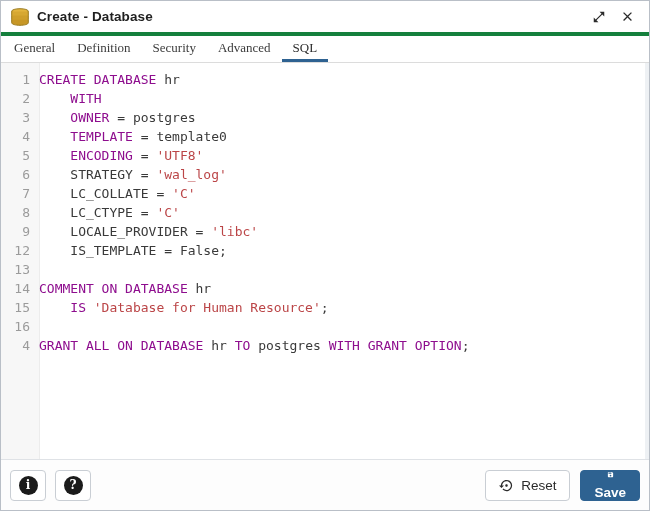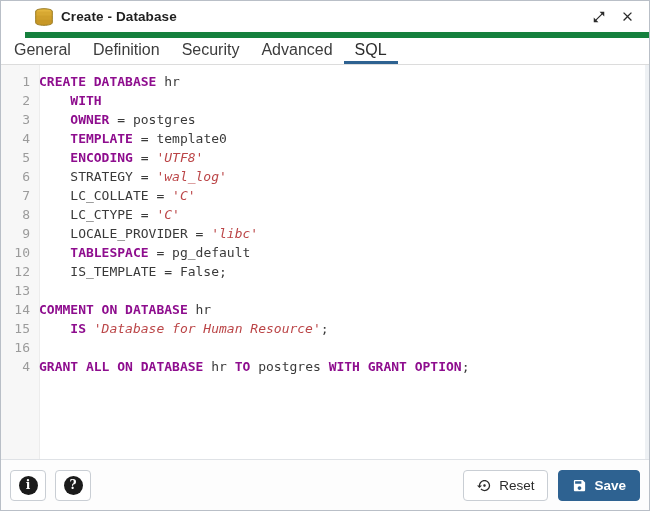--- a/index.html
+++ b/index.html
@@ -15,47 +15,46 @@
     background:#fff;
     border:1px solid #b9bfc7;
     display:flex;flex-direction:column;
     overflow:hidden;
   }
   
   .titlebar{
     height:31px;flex:0 0 31px;
     display:flex;align-items:center;
     padding:0 12px 0 9px;
-    border-bottom:6px solid #15803d;
-    background:#fff;
-    margin-left:24px;
+    border-bottom:4px solid #15803d;
+    background:#fff;
   }
   .db-icon{display:flex;align-items:center;margin-right:7px;}
   .win-title{font-size:13.5px;font-weight:bold;color:#1f1f1f;letter-spacing:.1px;}
   .titlebar .spacer{flex:1;}
   .win-btn{
     display:flex;align-items:center;justify-content:center;
     width:20px;height:20px;cursor:pointer;background:none;border:none;padding:0;
   }
   .win-btn + .win-btn{margin-left:8px;}
   
   .tabbar{
     height:26px;flex:0 0 26px;
     display:flex;align-items:stretch;
     padding:0 2px;
     border-bottom:1px solid #dcdcdc;
     background:#fff;
   }
   .tab{
     display:flex;align-items:center;
     padding:0 11px;
-    font-size:16px;color:#3c3c3c;
+    font-size:13px;color:#3c3c3c;
     border-bottom:3px solid transparent;
     box-sizing:border-box;
-    cursor:pointer;white-space:nowrap;
+    cursor:pointer;white-space:nowrap;font-family:Liberation Serif, serif;
   }
   .tab.active{border-bottom-color:var(--accent);color:#2b2b2b;}
   
   .editor{
     flex:1;position:relative;
     background:#fff;
     font-family:"DejaVu Sans Mono","Liberation Mono",monospace;
     font-size:13px;line-height:19px;
     overflow:hidden;
     padding-top:7px;
@@ -68,22 +67,22 @@
     content:"";position:absolute;right:0;top:0;bottom:0;width:4px;
     background:#eef1f4;
   }
   .code-line{position:relative;display:flex;height:19px;}
   .line-num{
     flex:0 0 38px;box-sizing:border-box;
     text-align:right;padding-right:9px;
     color:#9b9b9b;user-select:none;
   }
   .line-code{white-space:pre;color:var(--plain);}
-  .tok-keyword{color:var(--kw);font-weight:bold;}
-  .tok-string{color:var(--str);font-style:italic;}
+  .tok-keyword{color:var(--kw);font-weight:normal;}
+  .tok-string{color:var(--str);}
   .tok-number{color:var(--num);}
   .tok-plain{color:var(--plain);}
   
   .footer{
     height:50px;flex:0 0 50px;
     display:flex;align-items:center;
     padding:0 9px;
     border-top:1px solid #dfe2e6;
     background:#fdfdfd;
   }
@@ -93,21 +92,21 @@
     background:#fff;border:1px solid #c9ced4;border-radius:4px;
     font-family:inherit;font-size:13.5px;color:#2b2b2b;
     cursor:pointer;padding:0 13px;gap:7px;
   }
   .btn-icon-only{width:36px;padding:0;}
   .btn-icon-only + .btn-icon-only{margin-left:9px;}
   .footer .spacer{flex:1;}
   .btn + .btn.text-btn{margin-left:10px;}
   .btn-primary{
     background:var(--accent);border-color:var(--accent);
-    color:#fff;font-weight:600;margin-left:10px;
+    color:#fff;font-weight:600;margin-left:10px;flex-direction:column;
   }
   .circle-glyph{
     width:19px;height:19px;border-radius:50%;
     background:#1b1b1b;color:#fff;
     display:flex;align-items:center;justify-content:center;
     font-size:12px;font-weight:bold;font-family:"DejaVu Serif",serif;
     line-height:1;
   }
 </style>
 </head>
@@ -177,24 +176,20 @@
       </div>
       <div class="code-line">
         <div class="line-num">8</div>
         <div class="line-code"><span class="tok-plain">    LC_CTYPE = </span><span class="tok-string">'C'</span></div>
       </div>
       <div class="code-line">
         <div class="line-num">9</div>
         <div class="line-code"><span class="tok-plain">    LOCALE_PROVIDER = </span><span class="tok-string">'libc'</span></div>
       </div>
       <div class="code-line">
-        <div class="line-num">10</div>
-        <div class="line-code"><span class="tok-plain">    </span><span class="tok-keyword">TABLESPACE</span><span class="tok-plain"> = pg_default</span></div>
-      </div>
-      <div class="code-line">
         <div class="line-num">12</div>
         <div class="line-code"><span class="tok-plain">    IS_TEMPLATE = False;</span></div>
       </div>
       <div class="code-line">
         <div class="line-num">13</div>
         <div class="line-code"></div>
       </div>
       <div class="code-line">
         <div class="line-num">14</div>
         <div class="line-code"><span class="tok-keyword">COMMENT ON DATABASE</span><span class="tok-plain"> hr</span></div>

